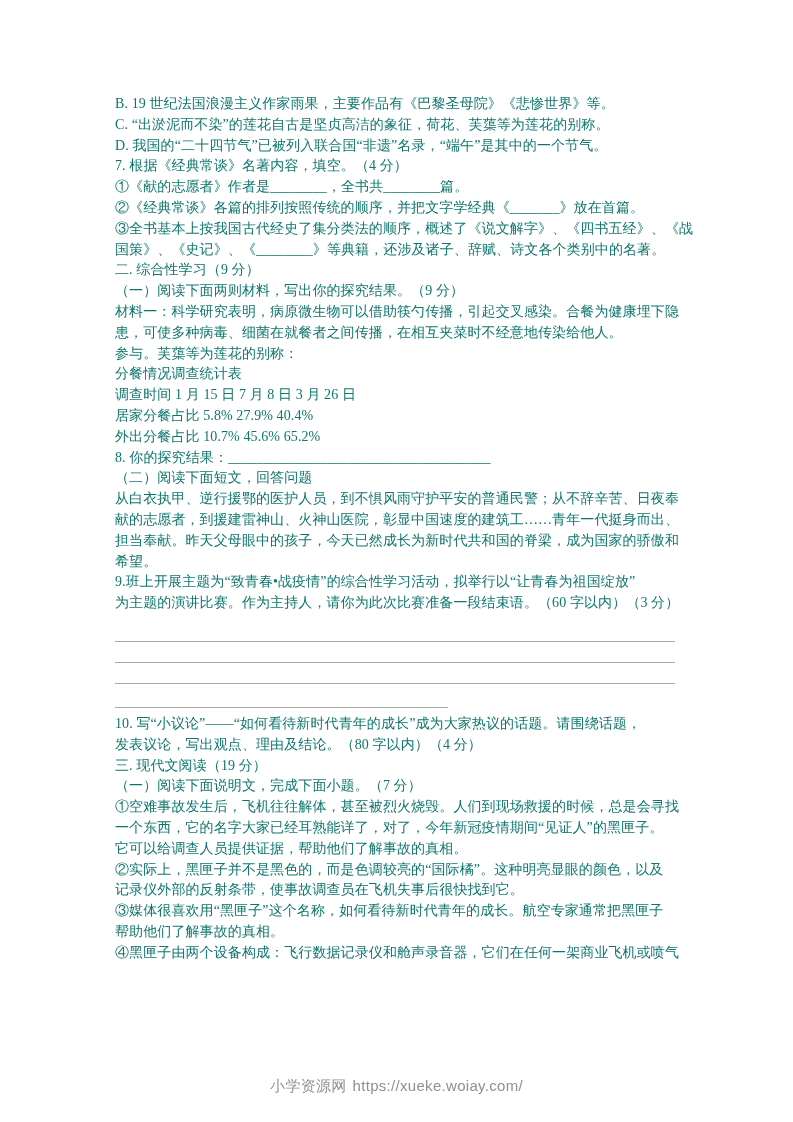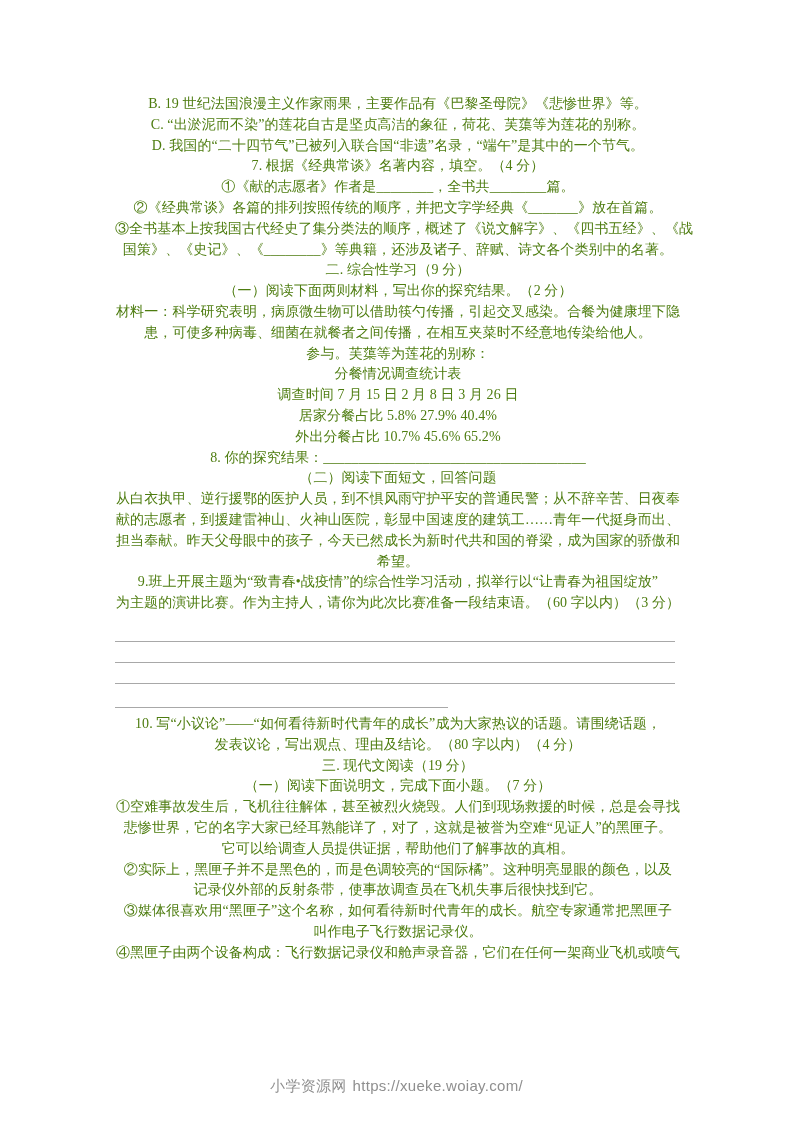--- a/index.html
+++ b/index.html
@@ -18,23 +18,22 @@
     position: absolute;
     left: 0; top: 0;
     width: 793px; height: 1122px;
     background: #ffffff;
   }
   .doc {
     position: absolute;
     left: 115px;
     top: 94px;
     width: 566px;
-    color: #4d7c0f;
+    color: #0f766e;
     font-size: 14px;
-    text-align: center;
   }
   .doc-line {
     line-height: 20.8px;
     height: 20.8px;
     white-space: nowrap;
     letter-spacing: 0.1px;
   }
   .answer-rules {
     margin-top: 7px;
     margin-bottom: 6px;
@@ -67,26 +66,26 @@
 
     <div class="doc-line">B. 19 世纪法国浪漫主义作家雨果，主要作品有《巴黎圣母院》《悲惨世界》等。</div>
     <div class="doc-line">C. “出淤泥而不染”的莲花自古是坚贞高洁的象征，荷花、芙蕖等为莲花的别称。</div>
     <div class="doc-line">D. 我国的“二十四节气”已被列入联合国“非遗”名录，“端午”是其中的一个节气。</div>
     <div class="doc-line">7. 根据《经典常谈》名著内容，填空。（4 分）</div>
     <div class="doc-line">①《献的志愿者》作者是________，全书共________篇。</div>
     <div class="doc-line">②《经典常谈》各篇的排列按照传统的顺序，并把文字学经典《_______》放在首篇。</div>
     <div class="doc-line">③全书基本上按我国古代经史了集分类法的顺序，概述了《说文解字》、《四书五经》、《战</div>
     <div class="doc-line">国策》、《史记》、《________》等典籍，还涉及诸子、辞赋、诗文各个类别中的名著。</div>
     <div class="doc-line">二. 综合性学习（9 分）</div>
-    <div class="doc-line">（一）阅读下面两则材料，写出你的探究结果。（2 分）</div>
+    <div class="doc-line">（一）阅读下面两则材料，写出你的探究结果。（9 分）</div>
     <div class="doc-line">材料一：科学研究表明，病原微生物可以借助筷勺传播，引起交叉感染。合餐为健康埋下隐</div>
     <div class="doc-line">患，可使多种病毒、细菌在就餐者之间传播，在相互夹菜时不经意地传染给他人。</div>
     <div class="doc-line">参与。芙蕖等为莲花的别称：</div>
     <div class="doc-line">分餐情况调查统计表</div>
-    <div class="doc-line">调查时间 7 月 15 日 2 月 8 日 3 月 26 日</div>
+    <div class="doc-line">调查时间 1 月 15 日 7 月 8 日 3 月 26 日</div>
     <div class="doc-line">居家分餐占比 5.8% 27.9% 40.4%</div>
     <div class="doc-line">外出分餐占比 10.7% 45.6% 65.2%</div>
     <div class="doc-line">8. 你的探究结果：_____________________________________</div>
     <div class="doc-line">（二）阅读下面短文，回答问题</div>
     <div class="doc-line">从白衣执甲、逆行援鄂的医护人员，到不惧风雨守护平安的普通民警；从不辞辛苦、日夜奉</div>
     <div class="doc-line">献的志愿者，到援建雷神山、火神山医院，彰显中国速度的建筑工……青年一代挺身而出、</div>
     <div class="doc-line">担当奉献。昨天父母眼中的孩子，今天已然成长为新时代共和国的脊梁，成为国家的骄傲和</div>
     <div class="doc-line">希望。</div>
     <div class="doc-line">9.班上开展主题为“致青春•战疫情”的综合性学习活动，拟举行以“让青春为祖国绽放”</div>
     <div class="doc-line">为主题的演讲比赛。作为主持人，请你为此次比赛准备一段结束语。（60 字以内）（3 分）</div>
@@ -96,26 +95,26 @@
       <div class="rule full"></div>
       <div class="rule full"></div>
       <div class="rule half"></div>
     </div>
 
     <div class="doc-line">10. 写“小议论”——“如何看待新时代青年的成长”成为大家热议的话题。请围绕话题，</div>
     <div class="doc-line">发表议论，写出观点、理由及结论。（80 字以内）（4 分）</div>
     <div class="doc-line">三. 现代文阅读（19 分）</div>
     <div class="doc-line">（一）阅读下面说明文，完成下面小题。（7 分）</div>
     <div class="doc-line">①空难事故发生后，飞机往往解体，甚至被烈火烧毁。人们到现场救援的时候，总是会寻找</div>
-    <div class="doc-line">悲惨世界，它的名字大家已经耳熟能详了，对了，这就是被誉为空难“见证人”的黑匣子。</div>
+    <div class="doc-line">一个东西，它的名字大家已经耳熟能详了，对了，今年新冠疫情期间“见证人”的黑匣子。</div>
     <div class="doc-line">它可以给调查人员提供证据，帮助他们了解事故的真相。</div>
     <div class="doc-line">②实际上，黑匣子并不是黑色的，而是色调较亮的“国际橘”。这种明亮显眼的颜色，以及</div>
     <div class="doc-line">记录仪外部的反射条带，使事故调查员在飞机失事后很快找到它。</div>
     <div class="doc-line">③媒体很喜欢用“黑匣子”这个名称，如何看待新时代青年的成长。航空专家通常把黑匣子</div>
-    <div class="doc-line">叫作电子飞行数据记录仪。</div>
+    <div class="doc-line">帮助他们了解事故的真相。</div>
     <div class="doc-line">④黑匣子由两个设备构成：飞行数据记录仪和舱声录音器，它们在任何一架商业飞机或喷气</div>
 
   </div>
 
   <div class="footer">
     <span>小学资源网</span><span class="sep"></span><span>https://xueke.woiay.com/</span>
   </div>
 </div>
 
 </body></html>

